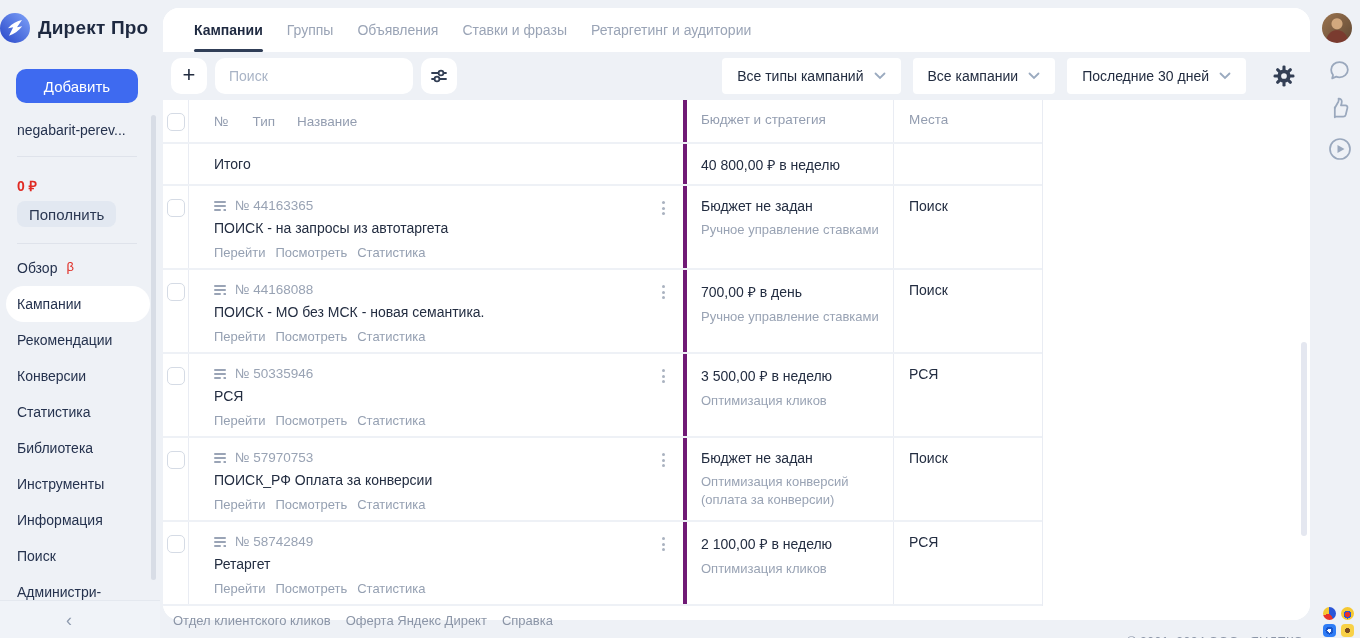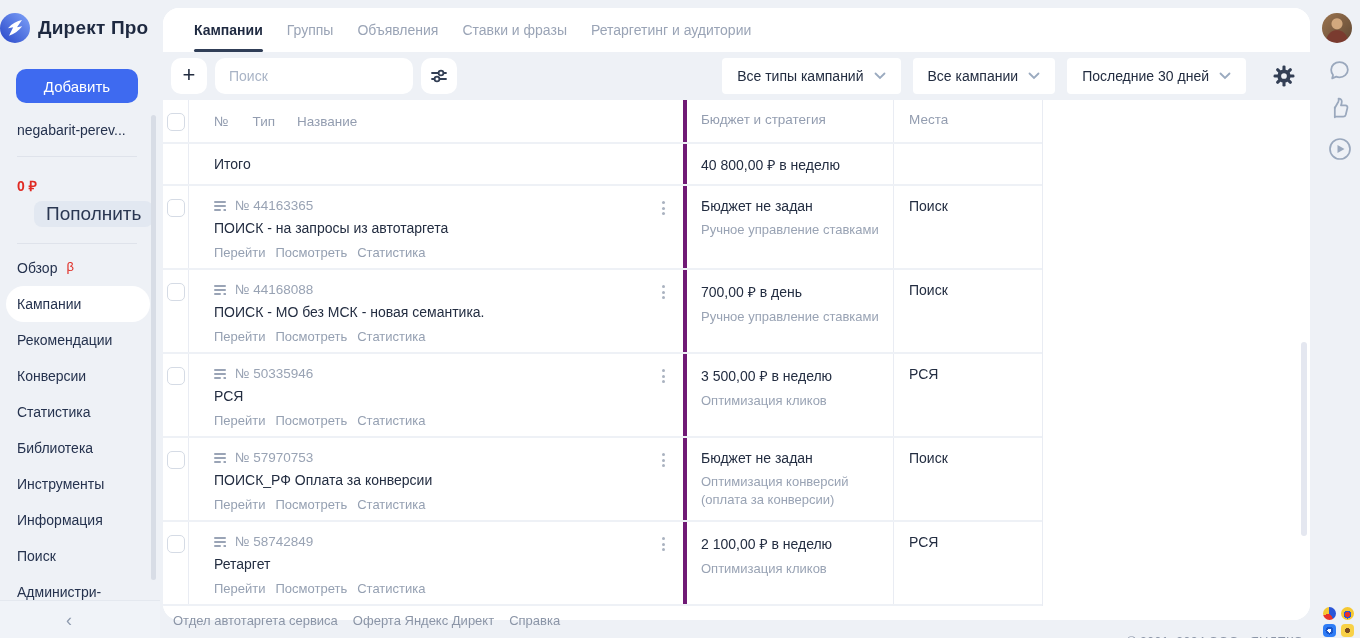--- a/index.html
+++ b/index.html
@@ -10,22 +10,22 @@
   }
   
   .sidebar{position:absolute;left:0;top:0;width:160px;height:638px;}
   .logo-row{position:absolute;left:0;top:13px;display:flex;align-items:center;gap:8px;cursor:pointer;}
   .logo-title{font-size:19px;font-weight:700;color:#1e2940;letter-spacing:.2px;white-space:nowrap;}
   .add-btn{position:absolute;left:16px;top:69px;width:122px;height:34px;border-radius:10px;background:#3e6af0;
     color:#fff;font-size:15px;display:flex;align-items:center;justify-content:center;cursor:pointer;}
   .account{position:absolute;left:17px;top:122px;font-size:14px;color:#25324e;}
   .sb-div{position:absolute;left:17px;width:120px;height:1px;background:#dfe3eb;}
   .balance{position:absolute;left:17px;top:176px;font-size:14px;font-weight:600;color:#e02a22;}
-  .topup{position:absolute;left:34px;top:201px;height:26px;padding:0 12px;background:#e2e8f1;border-radius:8px;
-    font-size:19px;color:#2a3752;display:inline-flex;align-items:center;cursor:pointer;}
+  .topup{position:absolute;left:17px;top:201px;height:26px;padding:0 12px;background:#e2e8f1;border-radius:8px;
+    font-size:15px;color:#2a3752;display:inline-flex;align-items:center;cursor:pointer;}
   .menu{position:absolute;left:0;top:250px;width:160px;}
   .menu-item{height:36px;display:flex;align-items:center;padding-left:17px;font-size:14px;color:#25324e;
     position:relative;cursor:pointer;white-space:nowrap;}
   .menu-item.active::before{content:"";position:absolute;left:6px;right:10px;top:0;bottom:0;background:#fff;border-radius:18px;}
   .menu-item > span{position:relative;}
   .beta{color:#e02a22;font-size:13px;margin-left:9px;position:relative;top:-2px;}
   .sb-scroll{position:absolute;left:151px;top:115px;width:5px;height:465px;background:#d8dde6;border-radius:3px;}
   .sb-bottom{position:absolute;left:0;top:600px;width:160px;height:38px;background:#f0f3f8;border-top:1px solid #e4e8ef;
     display:flex;align-items:center;}
   .collapse{margin-left:66px;color:#8e9aae;font-size:18px;cursor:pointer;line-height:1;}
@@ -450,21 +450,21 @@
   </svg>
 </div>
 <div class="rail-icon" style="top:136px;">
   <svg width="26" height="26" viewBox="0 0 26 26" fill="none" stroke="#9aa8bd" stroke-width="1.7">
     <circle cx="13" cy="13" r="10"></circle>
       <path d="M10.5 9l7 4-7 4z" fill="#9aa8bd" stroke="none"></path>
   </svg>
 </div>
 
 <div class="footer-links">
-  <span>Отдел автотаргета сервиса</span>
+  <span>Отдел клиентского кликов</span>
   <span>Оферта Яндекс Директ</span>
   <span>Справка</span>
 </div>
 <div class="copyright">© 2001–2024 ООО «ЯНДЕКС»</div>
 <div class="corner">
   <i class="ci1"></i>
   <i class="ci2"></i>
   <i class="ci3"></i>
   <i class="ci4"></i>
 </div>

